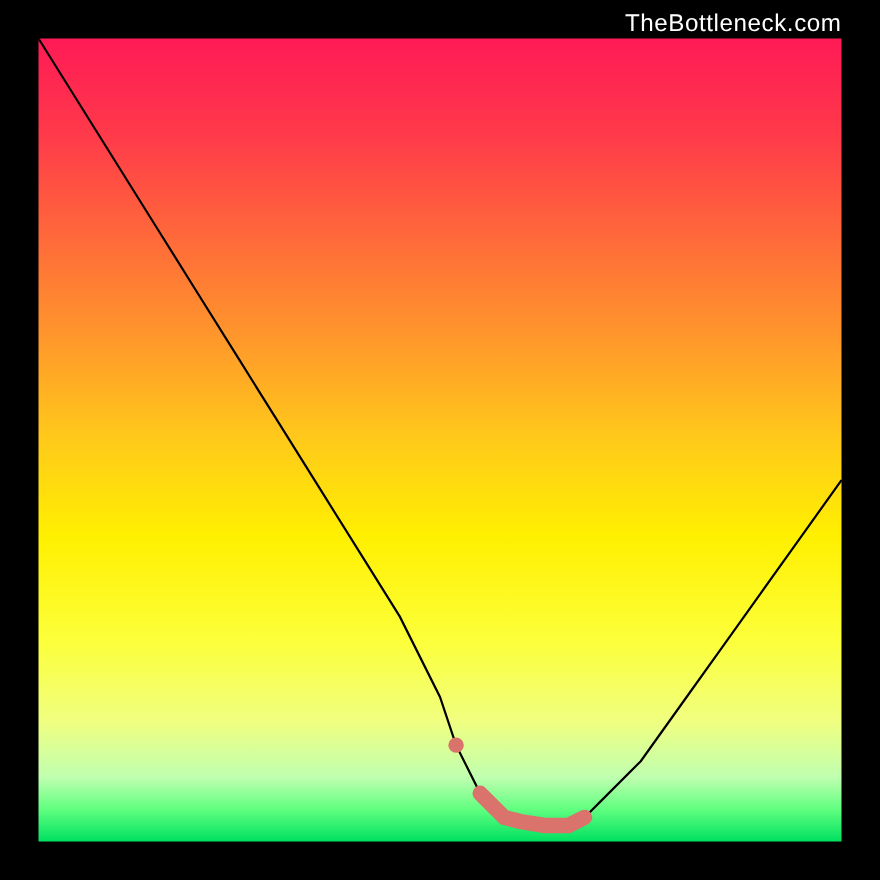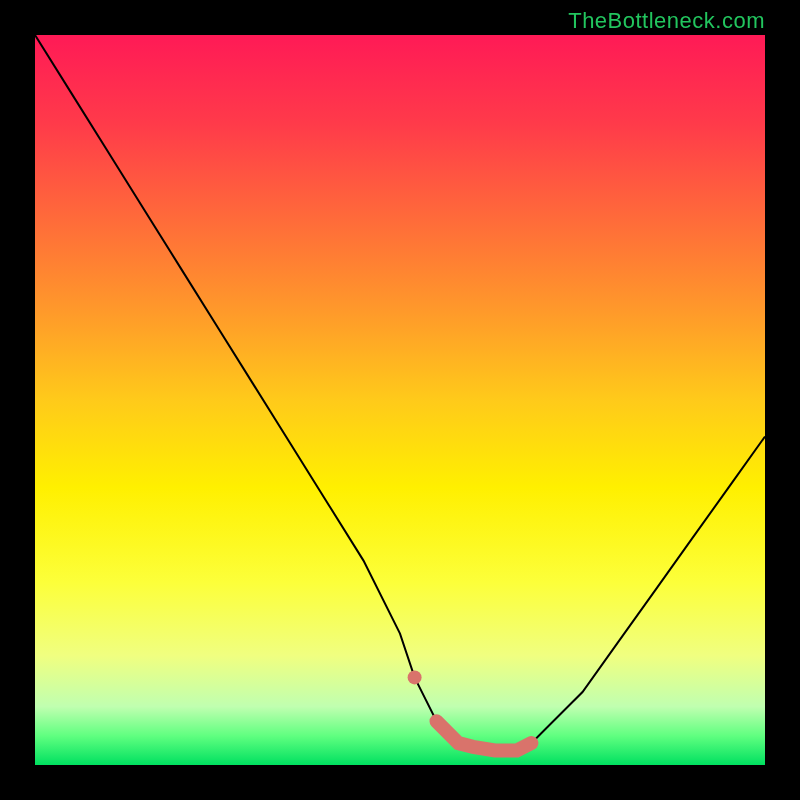--- a/index.html
+++ b/index.html
@@ -33,21 +33,21 @@
       #fcff3a 75%,
       #f0ff80 85%,
       #c0ffb0 92%,
       #60ff80 96%,
       #00e060 100%);
   }
   .watermark {
     position: absolute;
     top: 8px;
     right: 35px;
-    color: #22c55e;
+    color: #ffffff;
     font-size: 22px;
     font-weight: 500;
     letter-spacing: 0.5px;
   }
   svg.curve {
     position: absolute;
     left: 35px;
     top: 35px;
     width: 730px;
     height: 730px;

